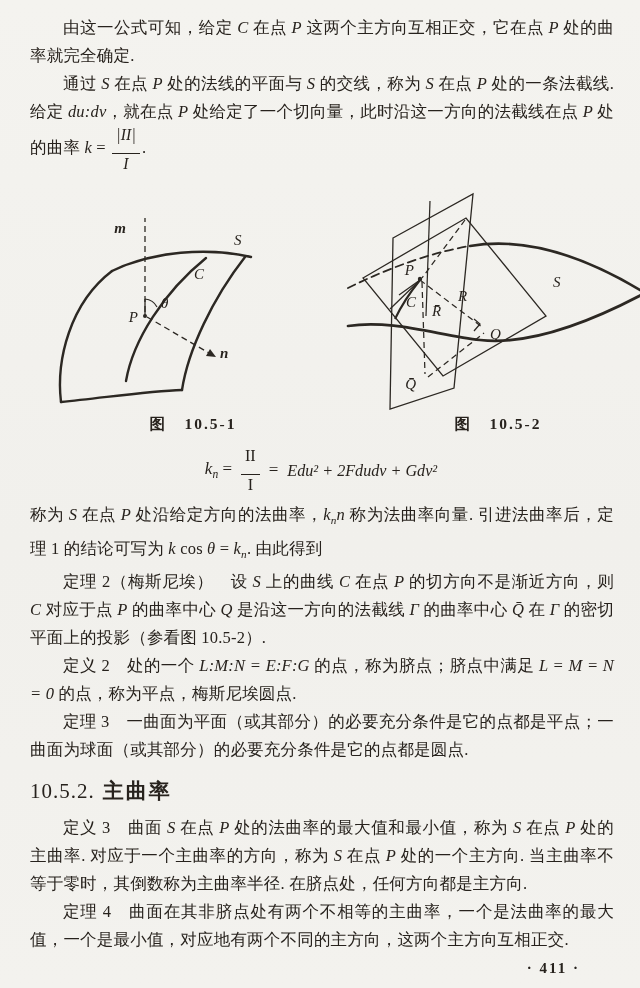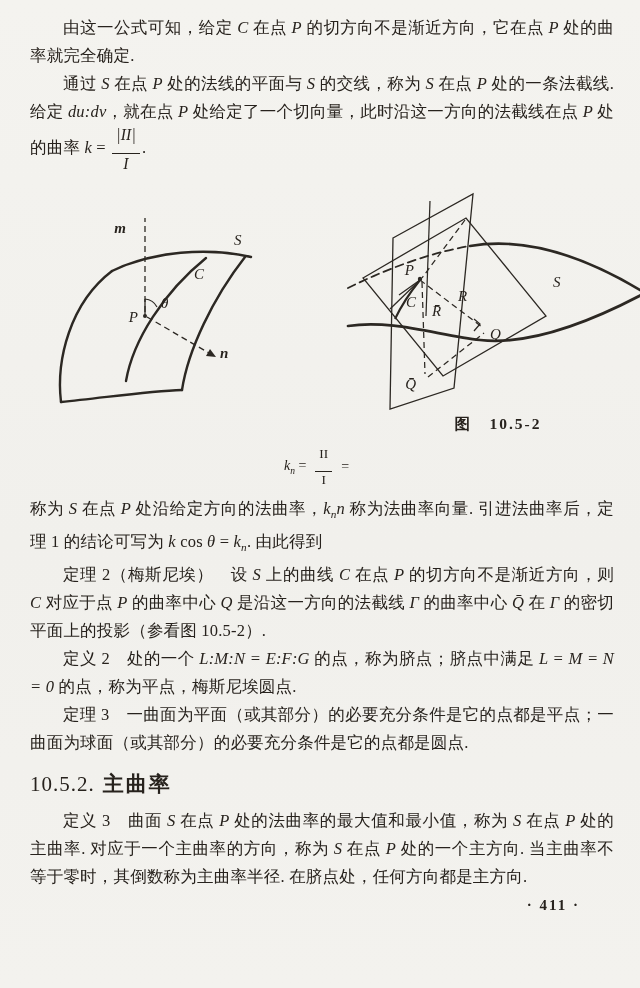--- a/index.html
+++ b/index.html
@@ -26,21 +26,21 @@
   sub { font-size:0.68em; }
   .frac {
     display:inline-flex; flex-direction:column; align-items:center;
     vertical-align:middle; line-height:1.12; font-size:0.95em;
     margin:0 2px; text-indent:0;
   }
   .frac .num { border-bottom:1.4px solid #27221d; padding:0 4px 9px; }
   .frac .den { padding-top:1px; }
   .formula-line {
     display:flex; justify-content:center; align-items:center;
-    gap:7px; font-size:14px; margin:5px 0 7px; line-height:1.2;
+    gap:7px; font-size:17px; margin:5px 0 7px; line-height:1.2;
   }
   .figures { position:relative; height:266px; margin-top:4px; }
   .fig-svg { position:absolute; }
   #fig1-svg { left:18px; top:24px; }
   #fig2-svg { left:318px; top:0; }
   .fig-caption {
     position:absolute; top:238px; text-align:center;
     font-size:15.5px; letter-spacing:2px; font-weight:600;
   }
   #fig1-caption { left:18px; width:290px; }
@@ -59,21 +59,21 @@
     font-style:italic; font-size:15px; fill:#27221d;
   }
   svg text.vec { font-weight:700; }
   .stroke { stroke:#2c2823; fill:none; }
 </style>
 </head>
 <body>
 
 <div class="page">
 
-  <p class="para"><span>由这一公式可知，给定 </span><span class="seg-i">C</span><span> 在点 </span><span class="seg-i">P</span><span> 的切方向不是渐近方向，它在点 </span><span class="seg-i">P</span><span> 处的曲率就完全确定.</span></p>
+  <p class="para"><span>由这一公式可知，给定 </span><span class="seg-i">C</span><span> 在点 </span><span class="seg-i">P</span><span> 这两个主方向互相正交，它在点 </span><span class="seg-i">P</span><span> 处的曲率就完全确定.</span></p>
 
   <p class="para"><span><span>通过 </span><span class="seg-i">S</span><span> 在点 </span><span class="seg-i">P</span><span> 处的法线的平面与 </span><span class="seg-i">S</span><span> 的交线，称为 </span><span class="seg-i">S</span><span> 在点 </span><span class="seg-i">P</span><span> 处的一条</span><span class="seg-b">法截线</span><span>. 给定 </span><span class="seg-i">du:dv</span><span>，就在点 </span><span class="seg-i">P</span><span> 处给定了一个切向量，此时沿这一方向的法截线在</span><span class="seg-b">点 </span><span class="seg-b seg-i">P</span><span> 处的曲率 </span><span class="seg-i">k</span><span> = </span></span><span class="frac">
         <span class="num seg-i">|II|</span>
         <span class="den seg-i">I</span>
       </span><span>.</span></p>
 
   <div class="figures">
 
     <svg id="fig1-svg" class="fig-svg" width="290" height="215" viewBox="0 0 290 215">
       <g class="stroke" stroke-width="2.4" stroke-linecap="round">
@@ -125,45 +125,48 @@
       <circle cx="72" cy="103" r="2.2" fill="#2c2823"></circle>
       <text x="66" y="99" text-anchor="end">P</text>
       <text x="110" y="125">R</text>
       <text x="84" y="140">R̄</text>
       <text x="68" y="131" text-anchor="end">C</text>
       <text x="142" y="163">Q</text>
       <text x="68" y="213" text-anchor="end">Q̄</text>
       <text x="205" y="111">S</text>
     </svg>
 
+    <div id="fig1-caption" class="fig-caption">图　10.5-1</div>
     <div id="fig2-caption" class="fig-caption">图　10.5-2</div>
   </div>
 
 
   <div class="formula-line">
     <span><span class="seg-i">k</span><sub class="seg-i">n</sub><span> =</span></span>
     <span class="frac">
       <span class="num">II</span>
       <span class="den">I</span>
     </span>
     <span>=</span>
     <span class="frac">
+      <span class="den seg-i">Edu² + 2Fdudv + Gdv²</span>
     </span>
   </div>
 
   <p class="para noindent"><span>称为 </span><span class="seg-i">S</span><span> 在点 </span><span class="seg-i">P</span><span> 处沿给定方向的</span><span class="seg-b">法曲率</span><span>，</span><span class="seg-i">k</span><sub class="seg-i">n</sub><span class="seg-b seg-i">n</span><span> 称为</span><span class="seg-b">法曲率向量</span><span>.  引进法曲率后，定理 1 的结论可写为 </span><span class="seg-i">k</span><span> cos </span><span class="seg-i">θ</span><span> = </span><span class="seg-i">k</span><sub class="seg-i">n</sub><span>. 由此得到</span></p>
 
   <p class="para"><span class="seg-b">定理 2</span><span>（梅斯尼埃）　设 </span><span class="seg-i">S</span><span> 上的曲线 </span><span class="seg-i">C</span><span> 在点 </span><span class="seg-i">P</span><span> 的切方向不是渐近方向，则 </span><span class="seg-i">C</span><span> 对应于点 </span><span class="seg-i">P</span><span> 的曲率中心 </span><span class="seg-i">Q</span><span> 是沿这一方向的法截线 </span><span class="seg-i">Γ</span><span> 的曲率中心 </span><span class="seg-i">Q̄</span><span> 在 </span><span class="seg-i">Γ</span><span> 的密切平面上的投影（参看图 10.5-2）.</span></p>
 
   <p class="para"><span class="seg-b">定义 2</span><span>　处的一个 </span><span class="seg-i">L:M:N = E:F:G</span><span> 的点，称为</span><span class="seg-b">脐点</span><span>；脐点中满足 </span><span class="seg-i">L = M = N = 0</span><span> 的点，称为</span><span class="seg-b">平点</span><span>，梅斯尼埃</span><span class="seg-b">圆点</span><span>.</span></p>
 
   <p class="para"><span class="seg-b">定理 3</span><span>　一曲面为平面（或其部分）的必要充分条件是它的点都是平点；一曲面为球面（或其部分）的必要充分条件是它的点都是圆点.</span></p>
 
   <h2 class="section-heading">
     <span class="section-number">10.5.2.</span><span class="section-title">主曲率</span>
   </h2>
 
   <p class="para"><span class="seg-b">定义 3</span><span>　曲面 </span><span class="seg-i">S</span><span> 在点 </span><span class="seg-i">P</span><span> 处的法曲率的最大值和最小值，称为 </span><span class="seg-i">S</span><span> 在点 </span><span class="seg-i">P</span><span> 处的</span><span class="seg-b">主曲率</span><span>.  对应于一个主曲率的方向，称为 </span><span class="seg-i">S</span><span> 在点 </span><span class="seg-i">P</span><span> 处的一个</span><span class="seg-b">主方向</span><span>.  当主曲率不等于零时，其倒数称为</span><span class="seg-b">主曲率半径</span><span>.  在脐点处，任何方向都是主方向.</span></p>
 
+  <p class="para"><span class="seg-b">定理 4</span><span>　曲面在其非脐点处有两个不相等的主曲率，一个是法曲率的最大值，一个是最小值，对应地有两个不同的主方向，这两个主方向互相正交.</span></p>
 
   <div class="page-number">· 411 ·</div>
 
 </div>
 
 </body></html>

